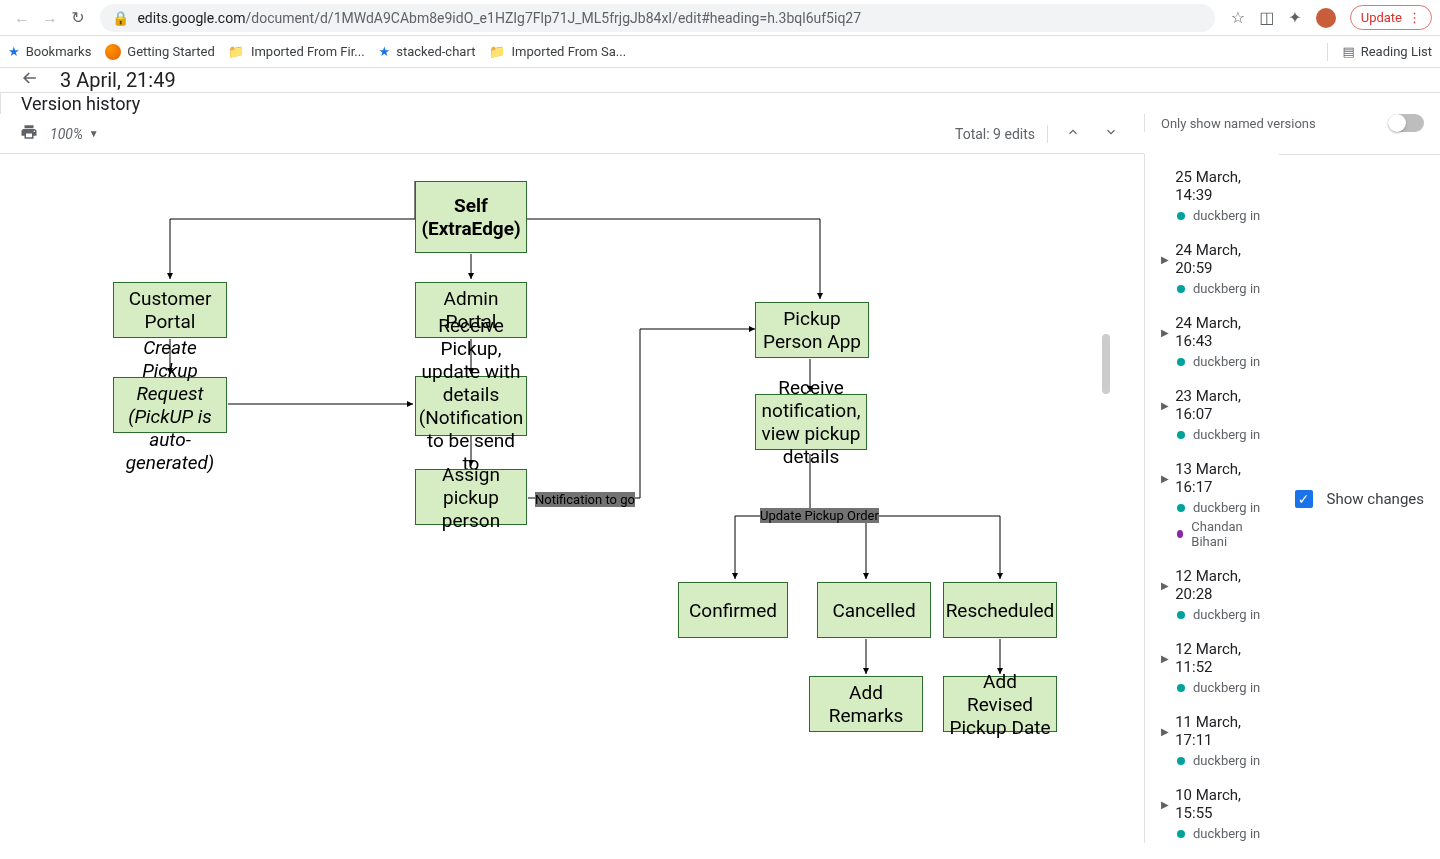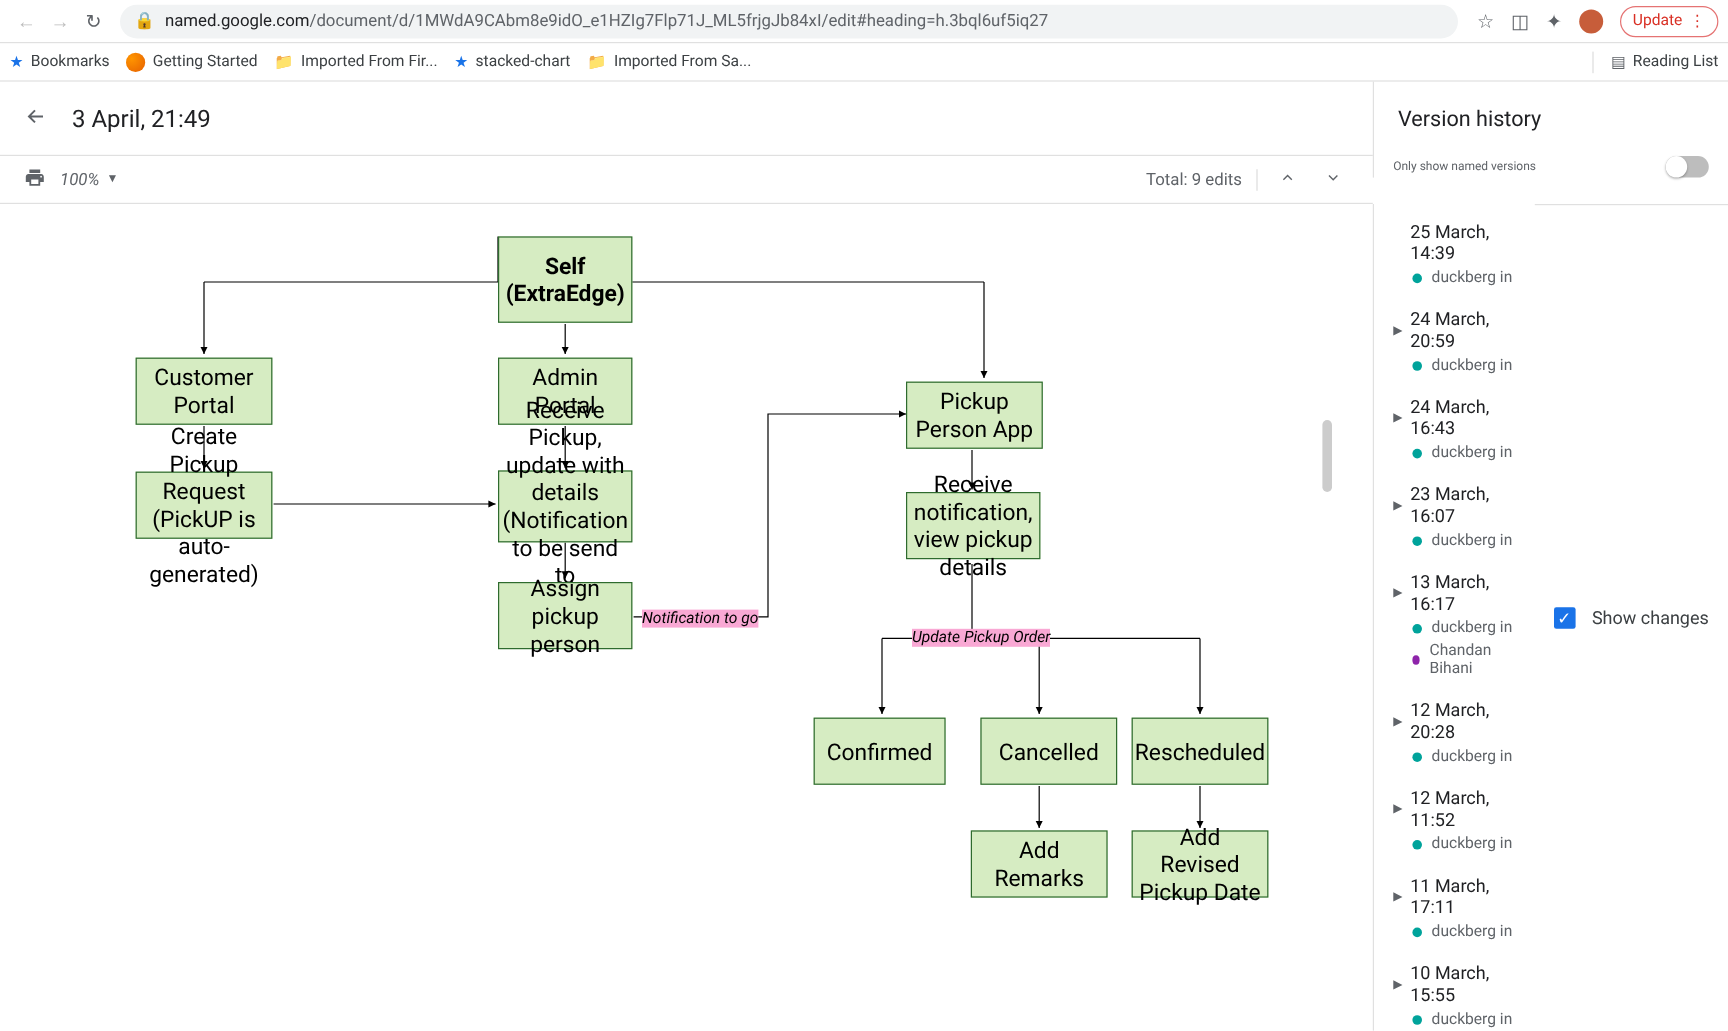--- a/index.html
+++ b/index.html
@@ -54,37 +54,37 @@
 .vh-caret { width:10px; color:#5f6368; font-size:10px; }
 .vh-caret.blank { visibility:hidden; }
 .vh-author { display:flex; align-items:center; gap:8px; font-size:13px; color:#5f6368; margin-top:4px; margin-left:16px; }
 .author-dot { width:8px; height:8px; border-radius:50%; }
 
 .vh-footer { border-top:1px solid #e0e0e0; padding:14px 16px; display:flex; align-items:center; gap:14px; font-size:15px; color:#3c4043; }
 .cbx { width:18px; height:18px; background:#1a73e8; display:flex; align-items:center; justify-content:center; color:#fff; font-size:14px; border-radius:2px; }
 
 
 .node { position:absolute; background:#d6ecc2; border:1px solid #2e6b2e; display:flex; align-items:center; justify-content:center; text-align:center; font-size:19px; color:#000; padding:4px; }
-.label-free { position:absolute; font-size:13px; color:#000; background:#f9a8d4;font-style:italic; }
+.label-free { position:absolute; font-size:13px; color:#000; background:#737373; }
 
 svg.arrows { position:absolute; top:0; left:0; width:1110px; height:780px; pointer-events:none; }
 .scrollbar-fake { position:absolute; right:0; top:180px; width:8px; height:60px; background:#ccc; border-radius:4px; }
 
 </style>
 </head>
 <body>
 
 <div class="browser-top">
   <div class="nav-btn disabled">←</div>
   <div class="nav-btn disabled">→</div>
   <div class="nav-btn">↻</div>
   <div class="url-bar">
     <span style="margin-right:8px;">🔒</span>
     <span class="url-text">
-      <span style="color:#202124;">named.google.com</span><span>/document/d/1MWdA9CAbm8e9idO_e1HZIg7Flp71J_ML5frjgJb84xI/edit#heading=h.3bql6uf5iq27</span>
+      <span style="color:#202124;">edits.google.com</span><span>/document/d/1MWdA9CAbm8e9idO_e1HZIg7Flp71J_ML5frjgJb84xI/edit#heading=h.3bql6uf5iq27</span>
     </span>
   </div>
   <div class="url-actions">
     <span style="color:#5f6368;">☆</span>
     <span style="color:#5f6368;">◫</span>
     <span style="color:#5f6368;">✦</span>
     <div class="profile-dot"></div>
     <div class="update-btn">
       <span>Update</span>
         <span class="update-kebab">⋮</span>
@@ -114,21 +114,21 @@
       <span>Imported From Sa...</span>
     </div>
   <div class="bm-spacer"></div>
   <div class="divider-v"></div>
   <div class="bm-item">
       <span class="bm-folder">▤</span>
       <span>Reading List</span>
     </div>
 </div>
 
-<div style="display:flex;">
+<div style="display:flex;flex-direction:column;">
   <div class="doc-header" style="flex:1;">
     <span class="back-arrow">
       <svg width="20" height="20" viewBox="0 0 24 24" fill="none" stroke="#5f6368" stroke-width="2">
           <path d="M19 12H5M11 18l-6-6 6-6"></path>
         </svg>
     </span>
     <div class="doc-title">3 April, 21:49</div>
   </div>
   <div style="width:296px; border-left:1px solid #e0e0e0; display:flex; align-items:center; padding:0 20px; font-size:18px; color:#202124;">
     <span>Version history</span>
@@ -156,21 +156,21 @@
           <path d="M18 15l-6-6-6 6"></path>
         </svg>
     </span>
     <span class="chev">
       <svg width="14" height="14" viewBox="0 0 24 24" fill="none" stroke="#5f6368" stroke-width="2">
           <path d="M6 9l6 6 6-6"></path>
         </svg>
     </span>
   </div>
   <div class="right-panel-header">
-    <span style="font-size:10px;color:#5f6368;">Only show named versions</span>
+    <span style="font-size:13px;color:#5f6368;">Only show named versions</span>
     <div class="toggle"></div>
   </div>
 </div>
 
 <div class="main">
   <div class="canvas">
     <div class="canvas-inner">
       <svg class="arrows">
         <defs>
           <marker id="ah" markerWidth="8" markerHeight="8" refX="6" refY="3" orient="auto">
@@ -214,21 +214,21 @@
         </div>
       <div class="node" style="left:113px; top:128px; width:114px; height:56px;">
           <span>Customer Portal</span>
         </div>
       <div class="node" style="left:415px; top:128px; width:112px; height:56px;">
           <span>Admin Portal</span>
         </div>
       <div class="node" style="left:755px; top:148px; width:114px; height:56px;">
           <span>Pickup Person App</span>
         </div>
-      <div class="node" style="left:113px; top:223px; width:114px; height:56px;">
+      <div class="node" style="left:113px; top:223px; width:114px; height:56px;font-style:italic;">
           <span>Create Pickup Request (PickUP is auto-generated)</span>
         </div>
       <div class="node" style="left:415px; top:222px; width:112px; height:60px;">
           <span>Receive Pickup, update with details (Notification to be send to customer)</span>
         </div>
       <div class="node" style="left:415px; top:315px; width:112px; height:56px;">
           <span>Assign pickup person</span>
         </div>
       <div class="node" style="left:755px; top:240px; width:112px; height:56px;">
           <span>Receive notification, view pickup details</span>

